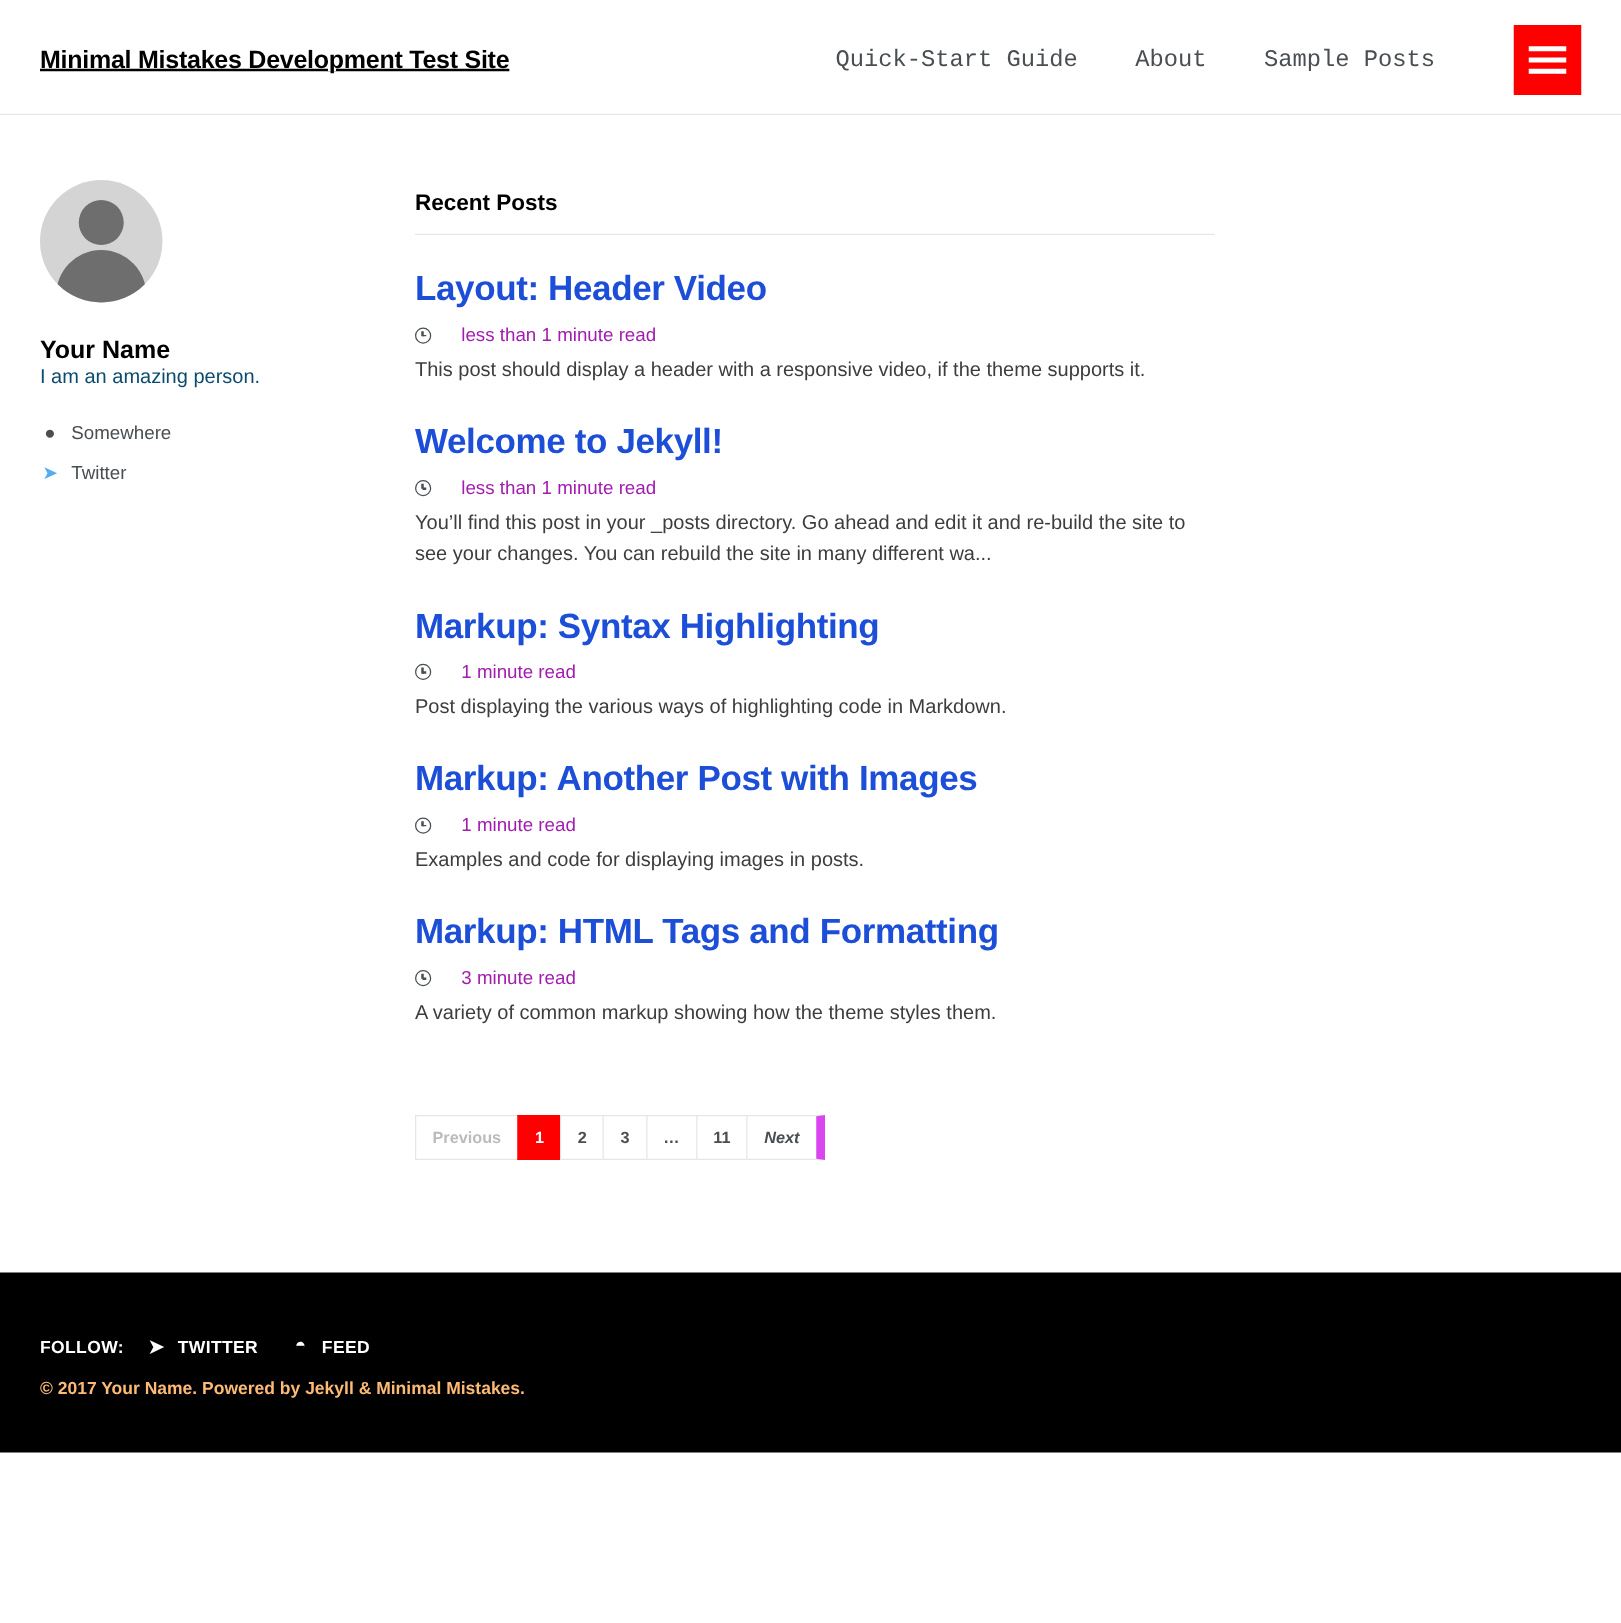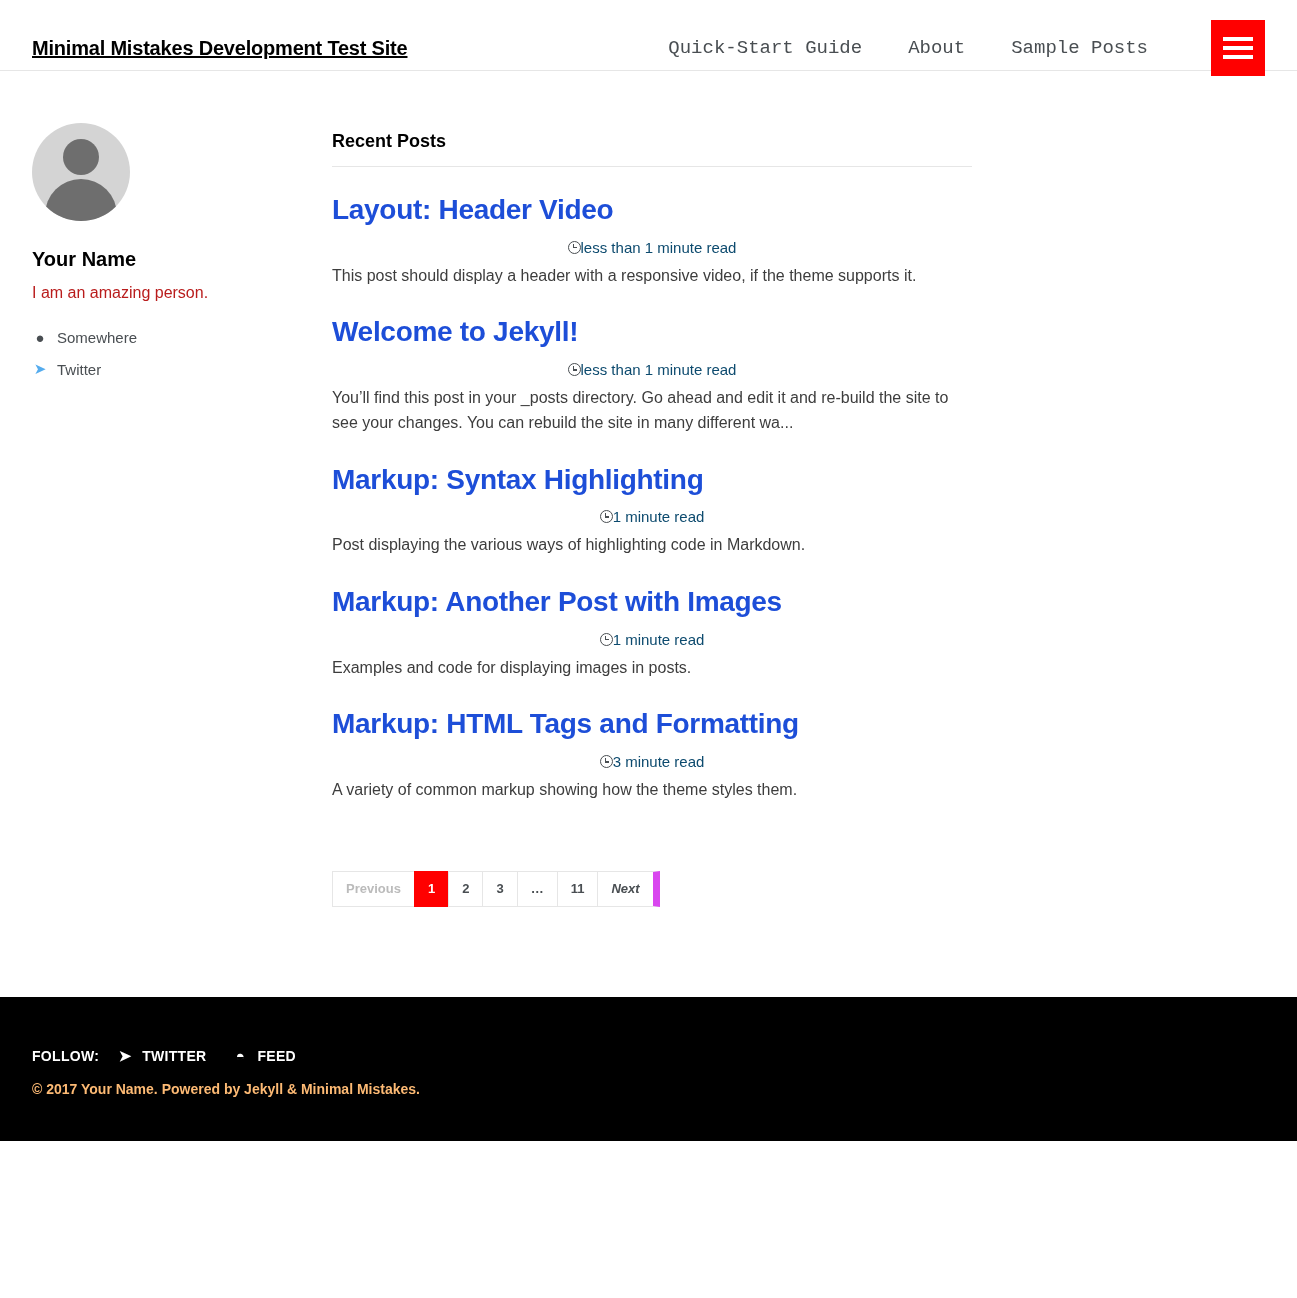--- a/index.html
+++ b/index.html
@@ -10,21 +10,21 @@
     background: #ffffff;
     font-family: "Liberation Sans", sans-serif;
     color: #3d3d3d;
     -webkit-font-smoothing: antialiased;
   }
   body { min-height: 1298px; position: relative; }
 
   
   .masthead {
     width: 100%;
-    height: 71px;
+    height: 92px;
     border-bottom: 1px solid #e6e6e6;
     position: relative;
     background: #fff;
   }
   .masthead-inner {
     height: 96px;
     display: flex;
     align-items: center;
     justify-content: space-between;
     padding: 0 32px 0 32px;
@@ -112,23 +112,23 @@
     background: #6e6e6e;
     left: 13px; top: 56px;
   }
   .author-name {
     margin-top: 27px;
     font-size: 20px;
     font-weight: bold;
     color: #000;
   }
   .author-bio {
-    margin-top: 13px;
+    margin-top: 1px;
     font-size: 16px;
-    color: #b91c1c;
+    color: #0c4a6e;
   }
   .author-links {
     list-style: none;
     margin: 27px 0 0 0;
     padding: 0;
   }
   .author-links li {
     display: flex;
     align-items: center;
     gap: 9px;
@@ -165,26 +165,25 @@
     font-size: 28px;
     font-weight: bold;
     color: #000;
     margin: 0 0 12px 0;
     line-height: 1.2;
     letter-spacing: -0.3px;
   }
   .post-title a { color: #1d4ed8; text-decoration: none; }
   .post-meta {
     font-size: 15px;
-    color: #0c4a6e;
-    display: flex;
-    align-items: center;
-    gap: 0;
+    color: #a21caf;
+    display: flex;
+    align-items: center;
+    gap: 24px;
     margin-bottom: 8px;
-    justify-content: center;
   }
   .clock {
     width: 13px; height: 13px;
     border: 1.6px solid #494e52;
     border-radius: 50%;
     position: relative;
     display: inline-block;
     flex: 0 0 13px;
   }
   .clock::before {

